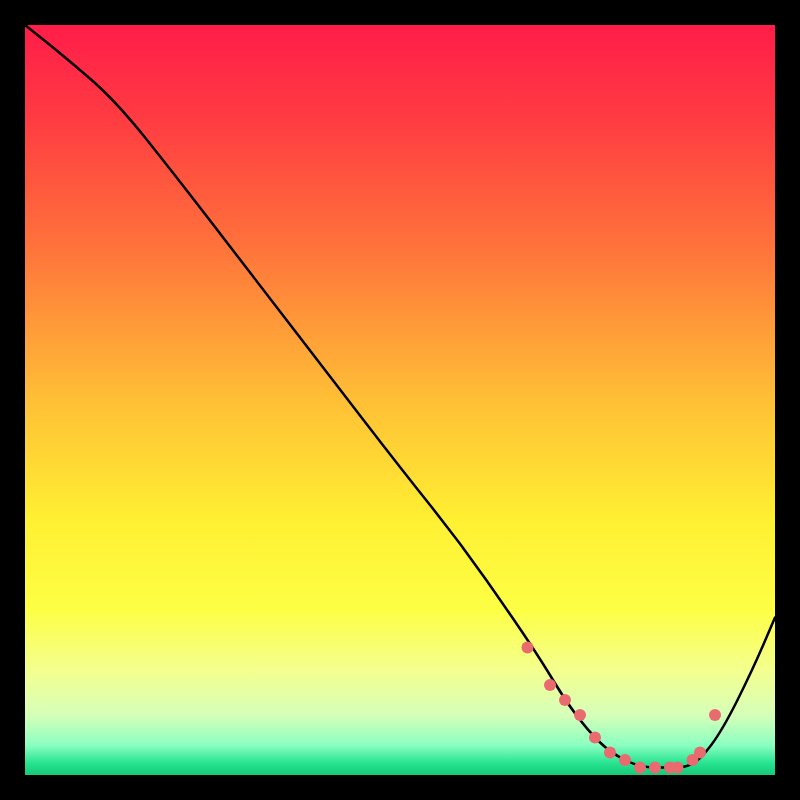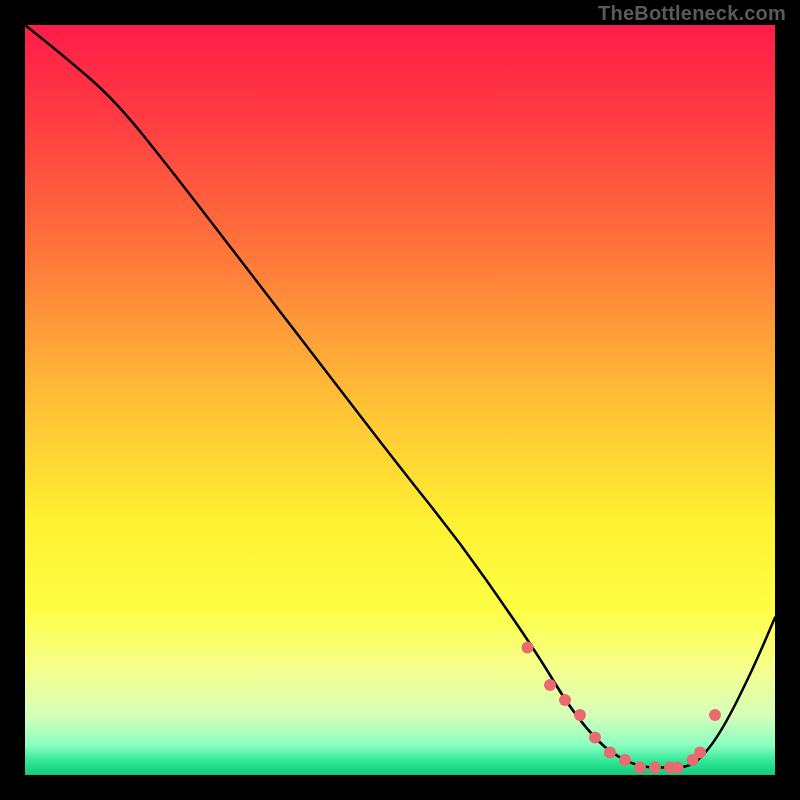--- a/index.html
+++ b/index.html
@@ -65,14 +65,13 @@
         <circle cx="625" cy="760" r="6" fill="#e96a6f"></circle>
         <circle cx="640" cy="767.5" r="6" fill="#e96a6f"></circle>
         <circle cx="655" cy="767.5" r="6" fill="#e96a6f"></circle>
         <circle cx="670" cy="767.5" r="6" fill="#e96a6f"></circle>
         <circle cx="677.5" cy="767.5" r="6" fill="#e96a6f"></circle>
         <circle cx="692.5" cy="760" r="6" fill="#e96a6f"></circle>
         <circle cx="700" cy="752.5" r="6" fill="#e96a6f"></circle>
         <circle cx="715" cy="715" r="6" fill="#e96a6f"></circle>
       </g>
     </svg>
-  <div class="watermark">TheBottleneck.com</div>
 </div>
 
 </body></html>

